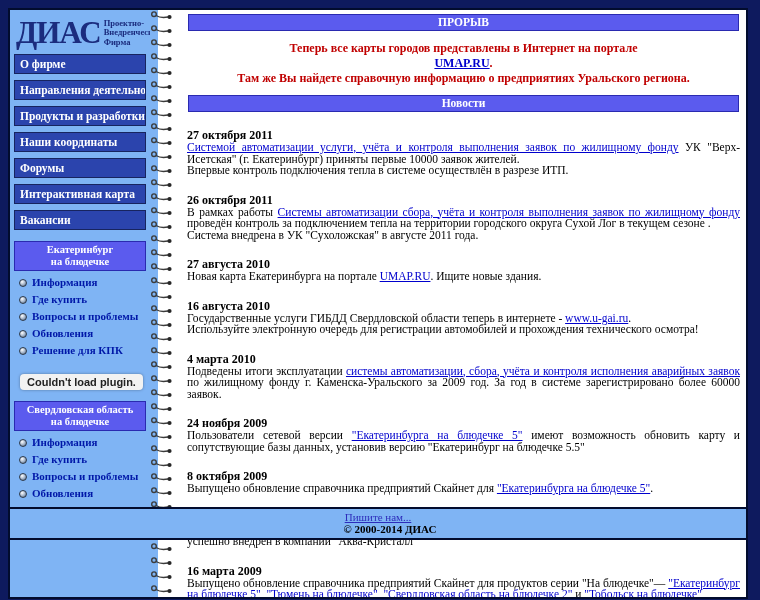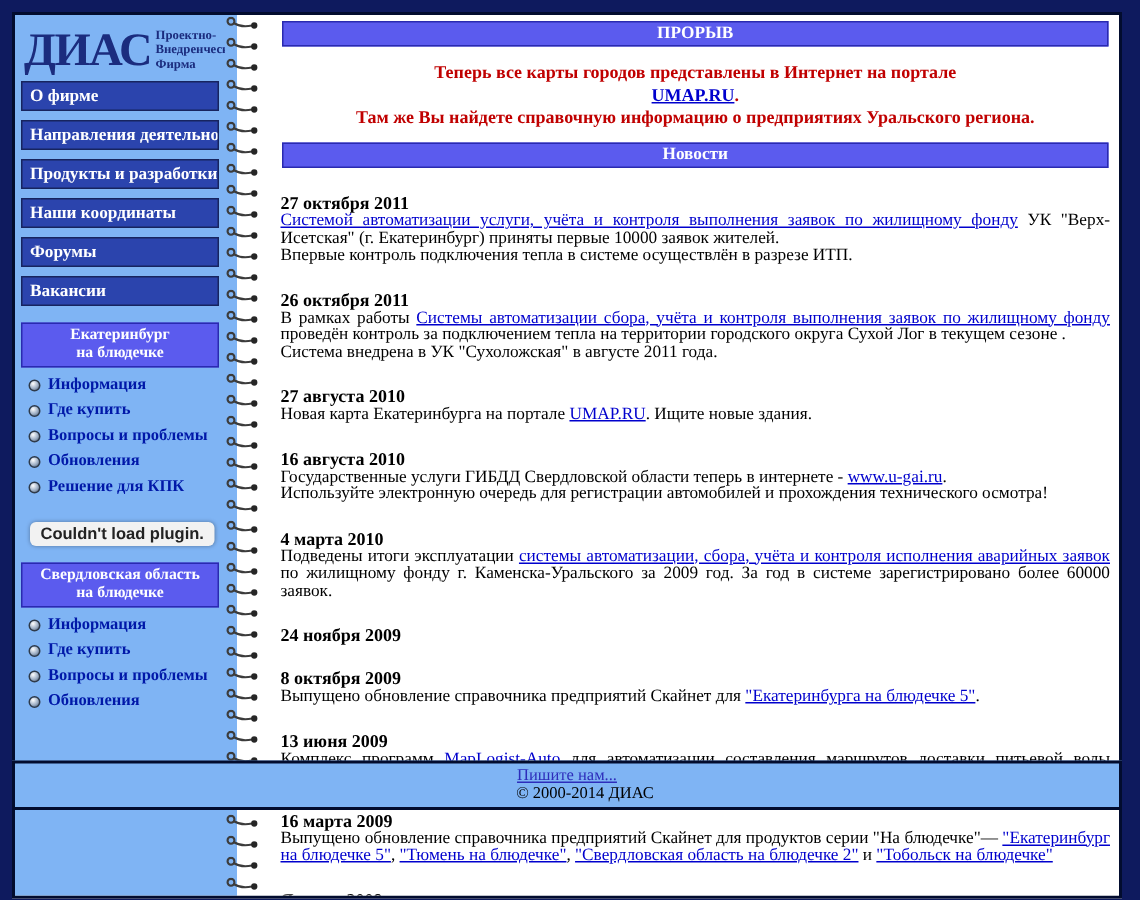--- a/index.html
+++ b/index.html
@@ -46,39 +46,40 @@
   .news { margin-top:3px; }
   .n-date { font-weight:bold; font-size:12px; line-height:12px; margin:17px 0 1px 0; color:#000; }
   .n-text { font-size:11.5px; line-height:11.5px; text-align:justify; color:#000; }
   a.lnk { color:#0000CD; text-decoration:underline; cursor:pointer; }
   a.lnk.b { font-weight:bold; }
 
   
   .footer { position:absolute; left:8px; top:507px; width:740px; border:2px solid #020c2e;
             background:#7FB4F4; text-align:center; font-size:11px; line-height:12px; padding:2px 0 3px 0; }
   .footer a { color:#2d2dbb; text-decoration:underline; cursor:pointer; }
-  .copyright { font-weight:normal; color:#000;padding-left:24px; }
+  .copyright { font-weight:bold; color:#000;padding-left:24px; }
 </style>
 </head>
 <body>
 
 <div class="page">
   <div class="panel">
 
     <aside class="sidebar">
       <div class="logo">
         <span class="logo-title">ДИАС</span>
         <span class="logo-tag">Проектно-<br>Внедренческая<br>Фирма</span>
       </div>
       <nav>
           <div class="navbtn">О фирме</div>
           <div class="navbtn">Направления деятельности</div>
           <div class="navbtn">Продукты и разработки</div>
           <div class="navbtn">Наши координаты</div>
           <div class="navbtn">Форумы</div>
+          <div class="navbtn">Интерактивная карта</div>
           <div class="navbtn">Вакансии</div>
         </nav>
       <div>
           <div class="sec-head">Екатеринбург<br>на блюдечке</div>
           <div class="sec-item">
             <span class="bullet"></span>
             <span>Информация</span>
           </div>
           <div class="sec-item">
             <span class="bullet"></span>
@@ -346,20 +347,21 @@
           <div class="n-text"><a class="lnk">Системой автоматизации услуги, учёта и контроля выполнения заявок по жилищному фонду</a><span> УК "Верх-Исетская" (г. Екатеринбург) приняты первые 10000 заявок жителей.</span><br><span>Впервые контроль подключения тепла в системе осуществлён в разрезе ИТП.</span></div>
           <div class="n-date">26 октября 2011</div>
           <div class="n-text"><span>В рамках работы </span><a class="lnk">Системы автоматизации сбора, учёта и контроля выполнения заявок по жилищному фонду</a><span> проведён контроль за подключением тепла на территории городского округа Сухой Лог в текущем сезоне .</span><br><span>Система внедрена в УК "Сухоложская" в августе 2011 года.</span></div>
           <div class="n-date">27 августа 2010</div>
           <div class="n-text"><span>Новая карта Екатеринбурга на портале </span><a class="lnk">UMAP.RU</a><span>. Ищите новые здания.</span></div>
           <div class="n-date">16 августа 2010</div>
           <div class="n-text"><span>Государственные услуги ГИБДД Свердловской области теперь в интернете - </span><a class="lnk">www.u-gai.ru</a><span>.</span><br><span>Используйте электронную очередь для регистрации автомобилей и прохождения технического осмотра!</span></div>
           <div class="n-date">4 марта 2010</div>
           <div class="n-text"><span>Подведены итоги эксплуатации </span><a class="lnk">системы автоматизации, сбора, учёта и контроля исполнения аварийных заявок</a><span> по жилищному фонду г. Каменска-Уральского за 2009 год. За год в системе зарегистрировано более 60000 заявок.</span></div>
           <div class="n-date">24 ноября 2009</div>
+          <div class="n-text"><span>Пользователи сетевой версии </span><a class="lnk">"Екатеринбурга на блюдечке 5"</a><span> имеют возможность обновить карту и сопутствующие базы данных, установив версию "Екатеринбург на блюдечке 5.5"</span></div>
           <div class="n-date">8 октября 2009</div>
           <div class="n-text"><span>Выпущено обновление справочника предприятий Скайнет для </span><a class="lnk">"Екатеринбурга на блюдечке 5"</a><span>.</span></div>
           <div class="n-date">13 июня 2009</div>
           <div class="n-text"><span>Комплекс программ </span><a class="lnk">MapLogist-Auto</a><span> для автоматизации составления маршрутов доставки питьевой воды успешно внедрен в компании "Аква-Кристалл"</span></div>
           <div class="n-date">16 марта 2009</div>
           <div class="n-text"><span>Выпущено обновление справочника предприятий Скайнет для продуктов серии "На блюдечке"— </span><a class="lnk">"Екатеринбург на блюдечке 5"</a><span>, </span><a class="lnk">"Тюмень на блюдечке"</a><span>, </span><a class="lnk">"Свердловская область на блюдечке 2"</a><span> и </span><a class="lnk">"Тобольск на блюдечке"</a></div>
           <div class="n-date">Январь 2009</div>
         </div>
 
     </main>

